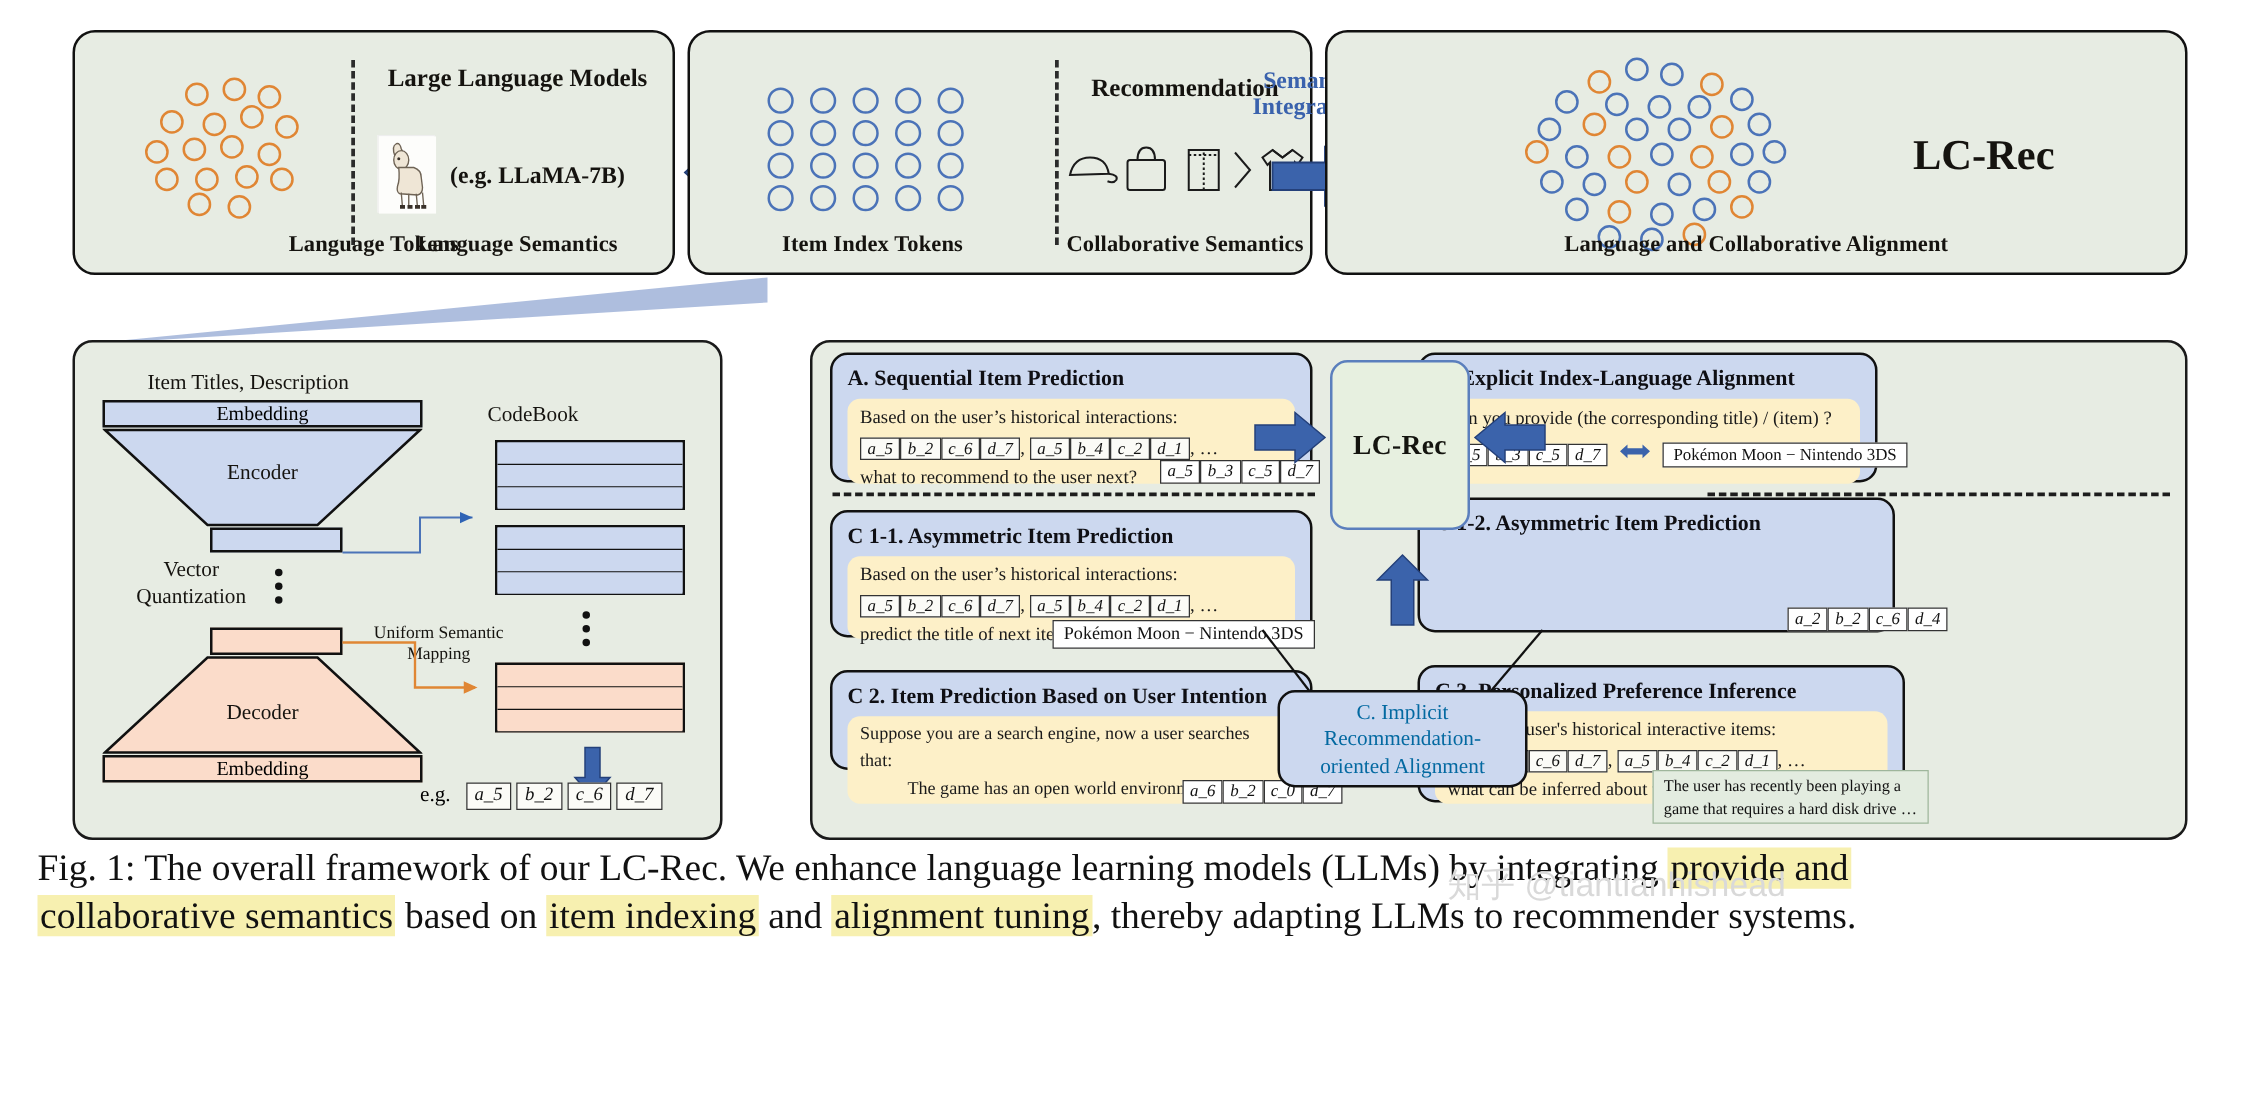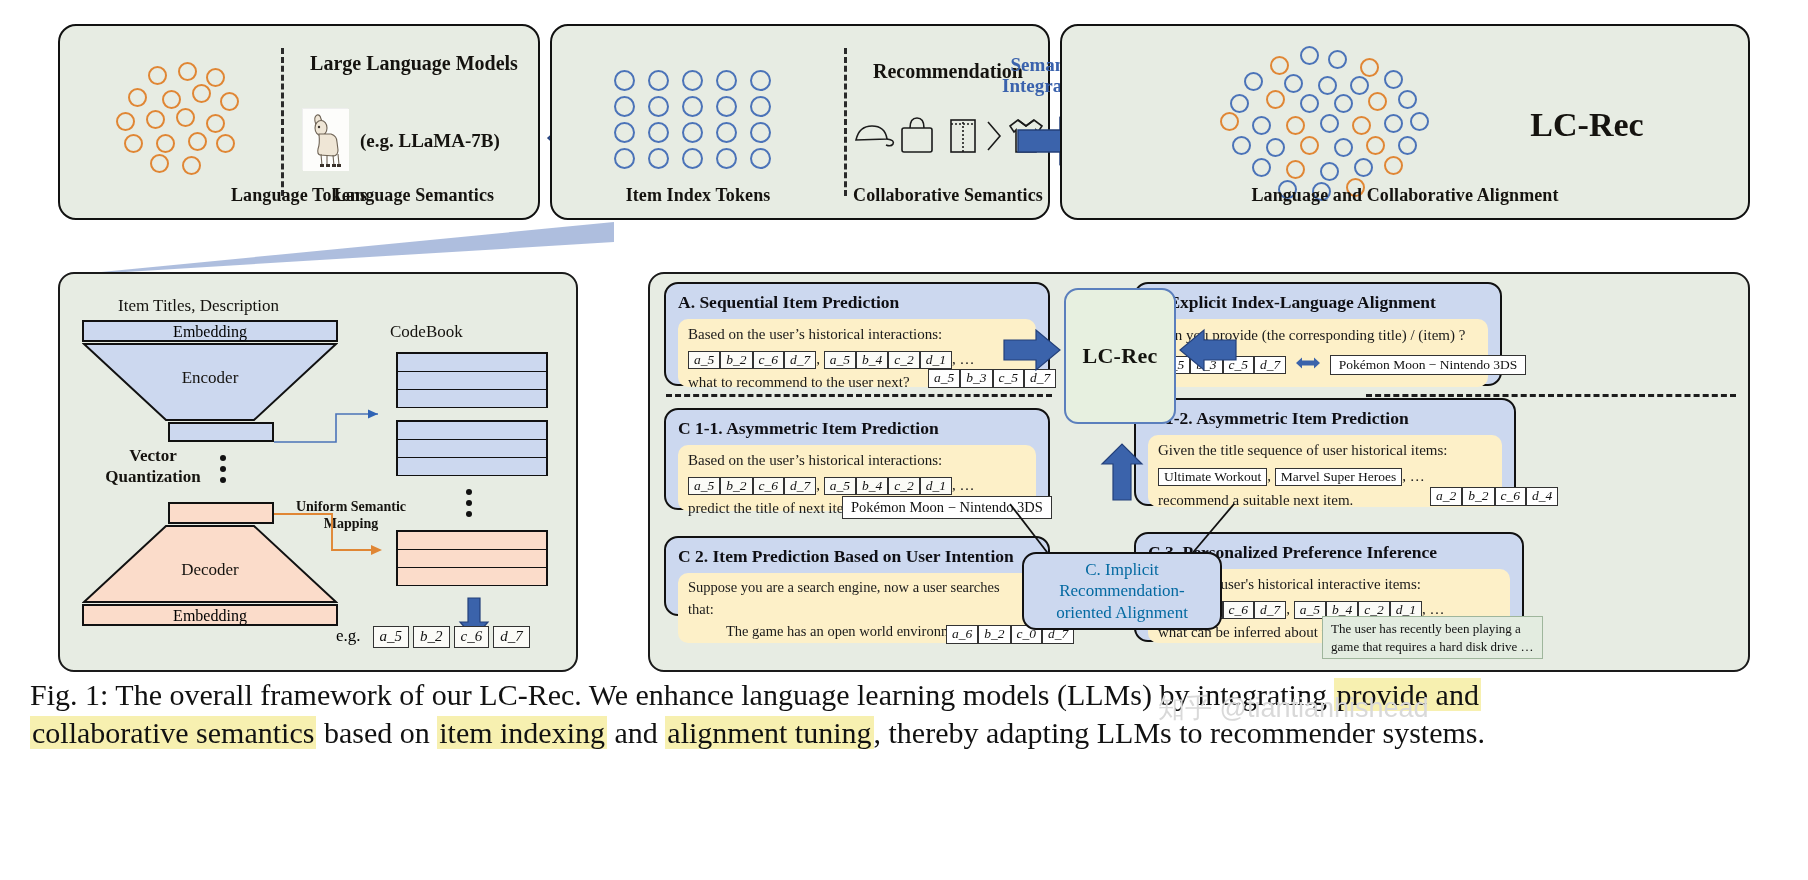--- a/index.html
+++ b/index.html
@@ -68,21 +68,21 @@
     position:absolute; width:46px; height:62px; background:#fdfdfb;
     border:1px solid #eee;
   }
 
   .prod-icons { position:absolute; }
 
   
   #vq-panel { left:58px; top:272px; width:520px; height:400px; }
 
   .vq-label { position:absolute; font-size:17px; color:#15130f; }
-  .vq-label.bold { font-weight:bold; }
+  .vq-label.bold { font-weight:normal; }
 
   .bar {
     position:absolute; border:2px solid #111;
   }
   .bar.blue { background:#ccd8ef; }
   .bar.peach { background:#fbdcca; }
 
   .trap { position:absolute; }
 
   .cb-block { position:absolute; border:2px solid #111; }
@@ -462,28 +462,20 @@
           <span class="tokbox sm">a_5</span><span class="tokbox sm">b_2</span><span class="tokbox sm">c_6</span><span class="tokbox sm">d_7</span>,
           <span class="tokbox sm">a_5</span><span class="tokbox sm">b_4</span><span class="tokbox sm">c_2</span><span class="tokbox sm">d_1</span><span>, …</span>
         </div>
         <div style="margin-top:1px; font-size:15px;">predict the title of next item.</div>
       </div>
     </div>
     <div class="ans" style="left:192px; top:222px; background:#fff; font-size:14.5px;">Pokémon Moon − Nintendo 3DS</div>
 
     <div class="task" style="left:484px; top:124px; width:382px; height:108px;">
       <h4>C 1-2. Asymmetric Item Prediction</h4>
-      <div class="prompt" style="height:72px; padding-top:4px;">
-        <div style="font-size:15px;">Given the title sequence of user historical items:</div>
-        <div style="margin-top:3px; white-space:nowrap; font-size:15px;">
-          <span class="tokbox sm" style="font-style:normal; background:#fff;">Ultimate Workout</span>,
-          <span class="tokbox sm" style="font-style:normal; background:#fff;">Marvel Super Heroes</span><span>, …</span>
-        </div>
-        <div style="margin-top:2px; font-size:15px;">recommend a suitable next item.</div>
-      </div>
     </div>
     <div class="ansrow" style="left:780px; top:212px;">
       <span class="tokbox sm" style="background:#fff;">a_2</span><span class="tokbox sm" style="background:#fff;">b_2</span><span class="tokbox sm" style="background:#fff;">c_6</span><span class="tokbox sm" style="background:#fff;">d_4</span>
     </div>
 
     <div class="task" style="left:14px; top:262px; width:386px; height:80px;">
       <h4>C 2. Item Prediction Based on User Intention</h4>
       <div class="prompt center" style="height:70px; padding-top:4px;">
         <div style="font-size:14.5px; text-align:left;">Suppose you are a search engine, now a user searches that:</div>
         <div style="font-size:14.5px;">The game has an open world environment….</div>

